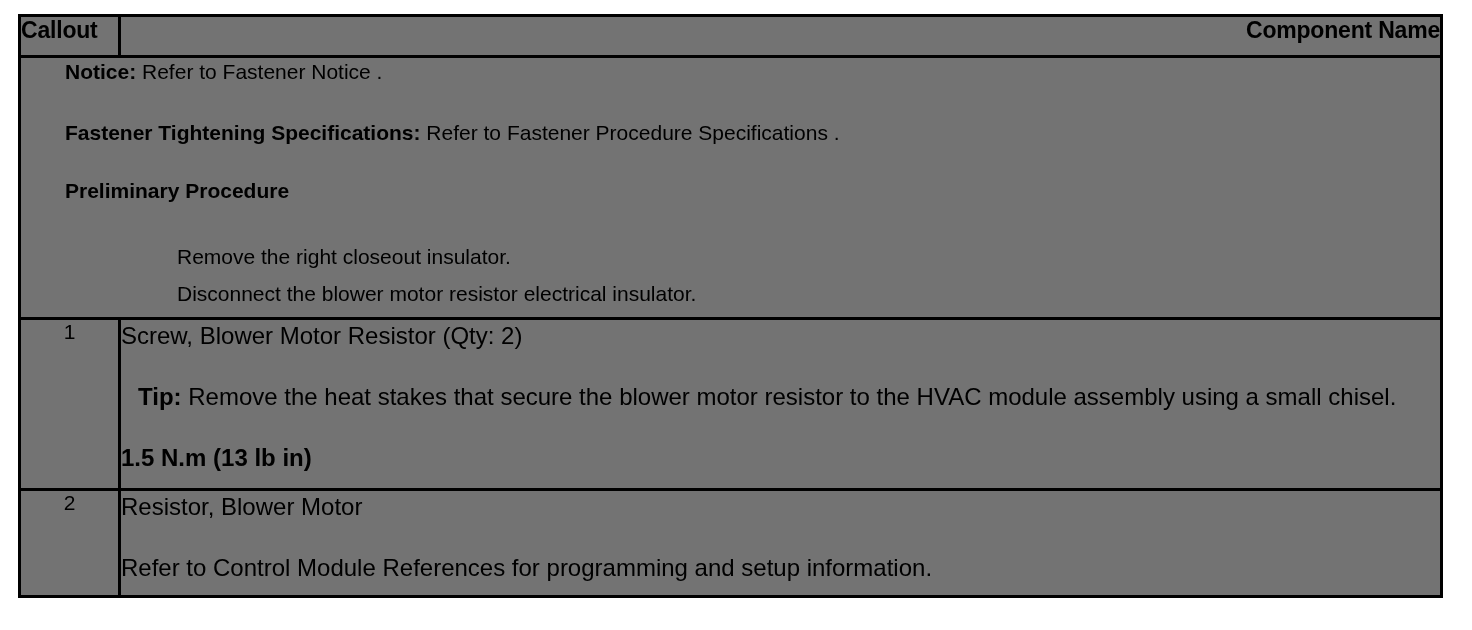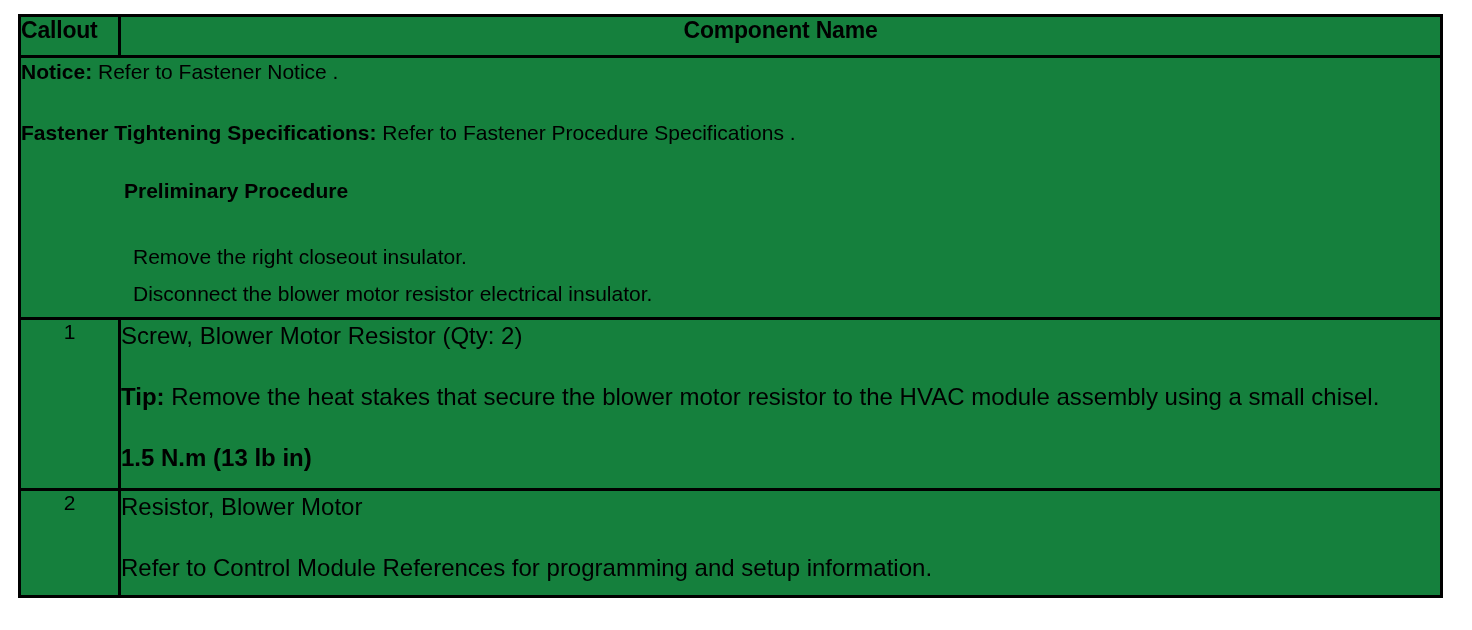--- a/index.html
+++ b/index.html
@@ -34,49 +34,50 @@
   }
 
   .spec-table col.col-callout { width: 100px; }
   .spec-table col.col-name    { width: 1322px; }
 
   .spec-table td,
   .spec-table th {
     border: 3px solid #000000;
     padding: 0;
     vertical-align: top;
-    background: #15803d;
+    background: #737373;
   }
 
   
   .hdr-cell {
     height: 38px;
     font-size: 23px;
     font-weight: bold;
     letter-spacing: -0.2px;
     vertical-align: middle;
   }
   .hdr-callout {
     text-align: left;
     padding-left: 6px;
   }
   .hdr-name {
-    text-align: center;
+    text-align: right;
   }
 
   
   .cell-pad {
     padding: 6px 8px 8px 8px;
   }
   .preamble {
     font-size: 21px;
     line-height: 1.30;
   }
   .preamble p {
     margin: 0;
+    padding-left: 44px;
   }
   .gap-lg { height: 34px; }
   .gap-md { height: 30px; }
 
   .bold { font-weight: bold; }
 
   .indent {
     padding-left: 103px;
   }
 
@@ -95,21 +96,21 @@
 
   .row-body {
     font-size: 24px;
     line-height: 1.30;
   }
   .row-body p { margin: 0; }
 
   .row1-cell { height: 168px; }
   .row2-cell { height: 104px; }
 
-  .nowrap-line { white-space: nowrap; }
+  .nowrap-line { white-space: nowrap; padding-left: 17px; }
 </style>
 </head>
 <body>
 
 <div class="page">
 
   <table class="spec-table">
     <colgroup>
       <col class="col-callout">
       <col class="col-name">

